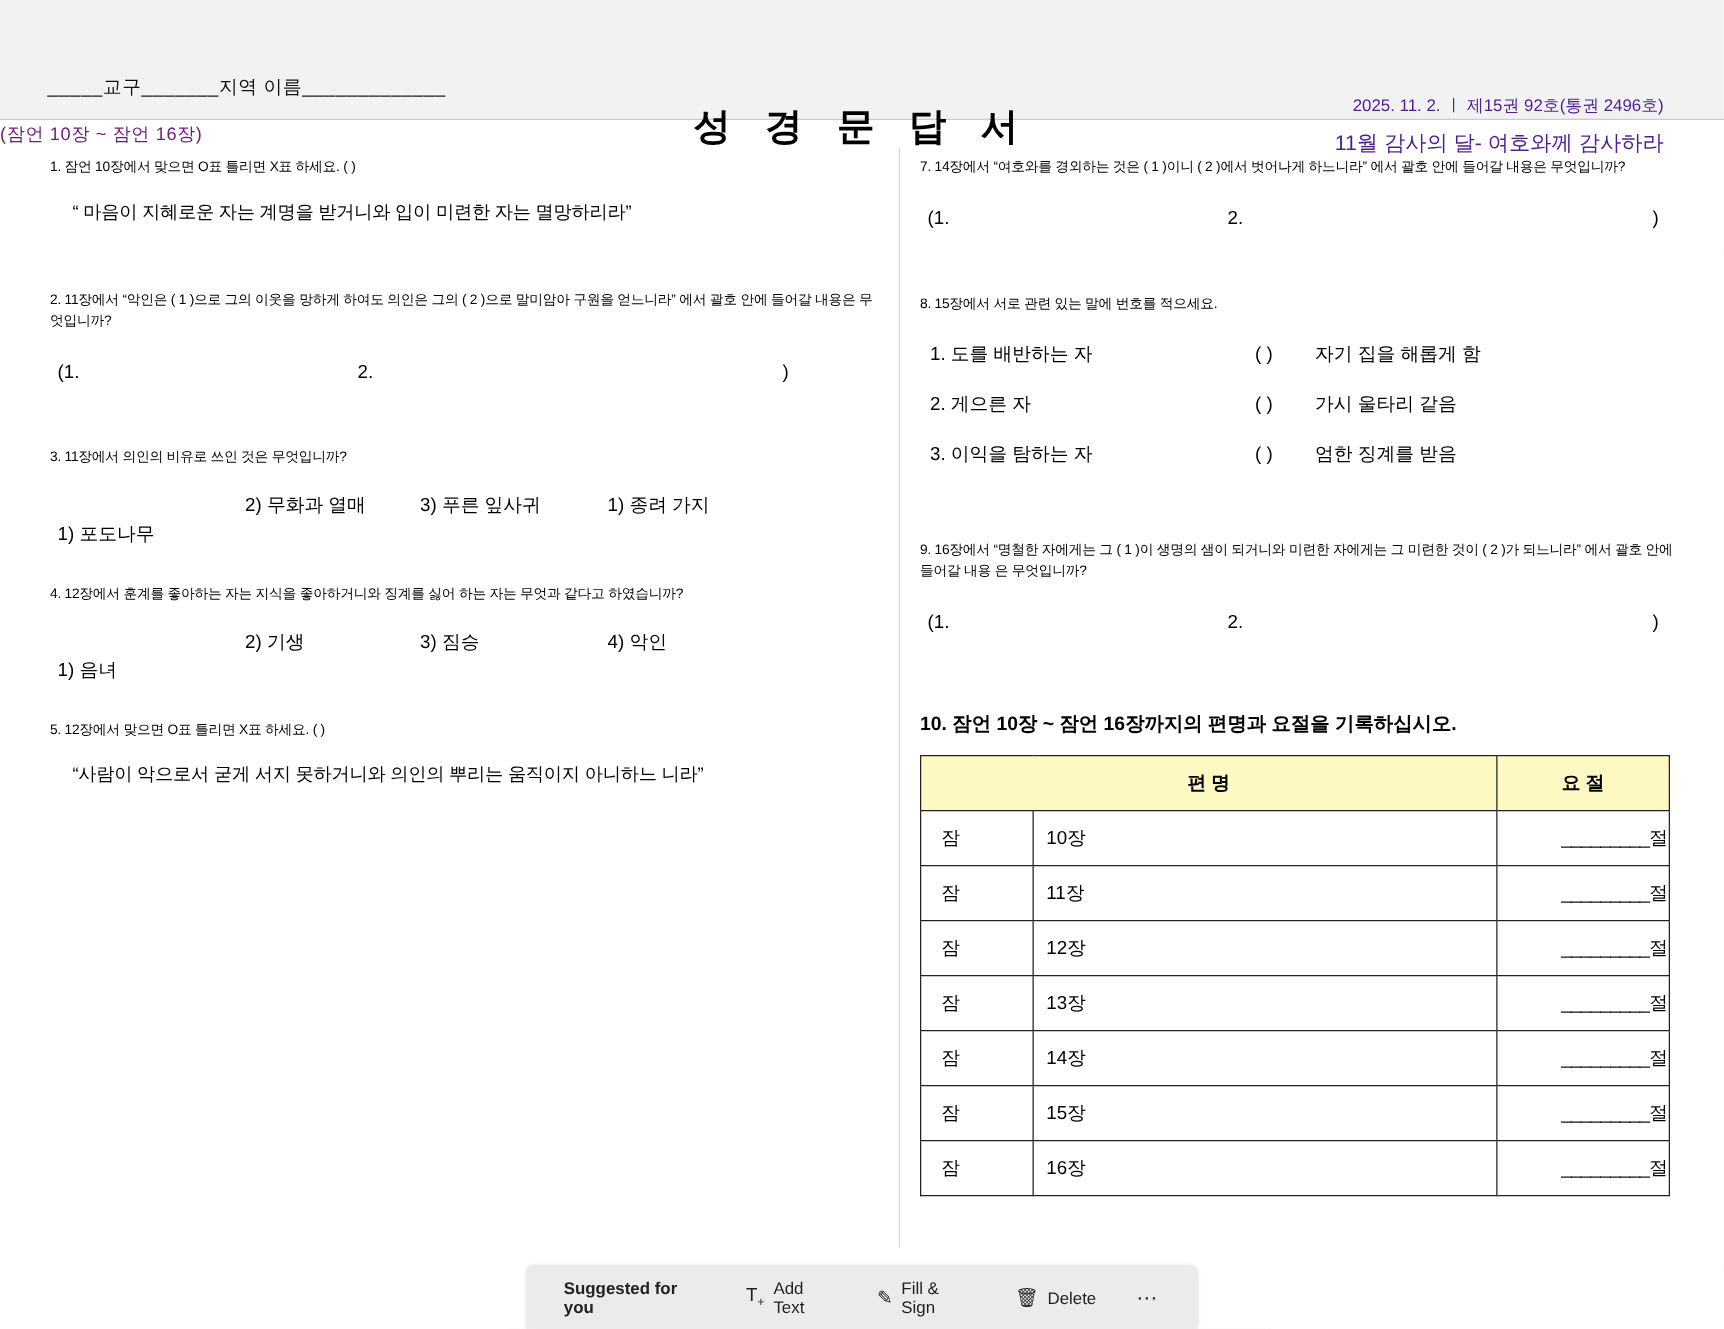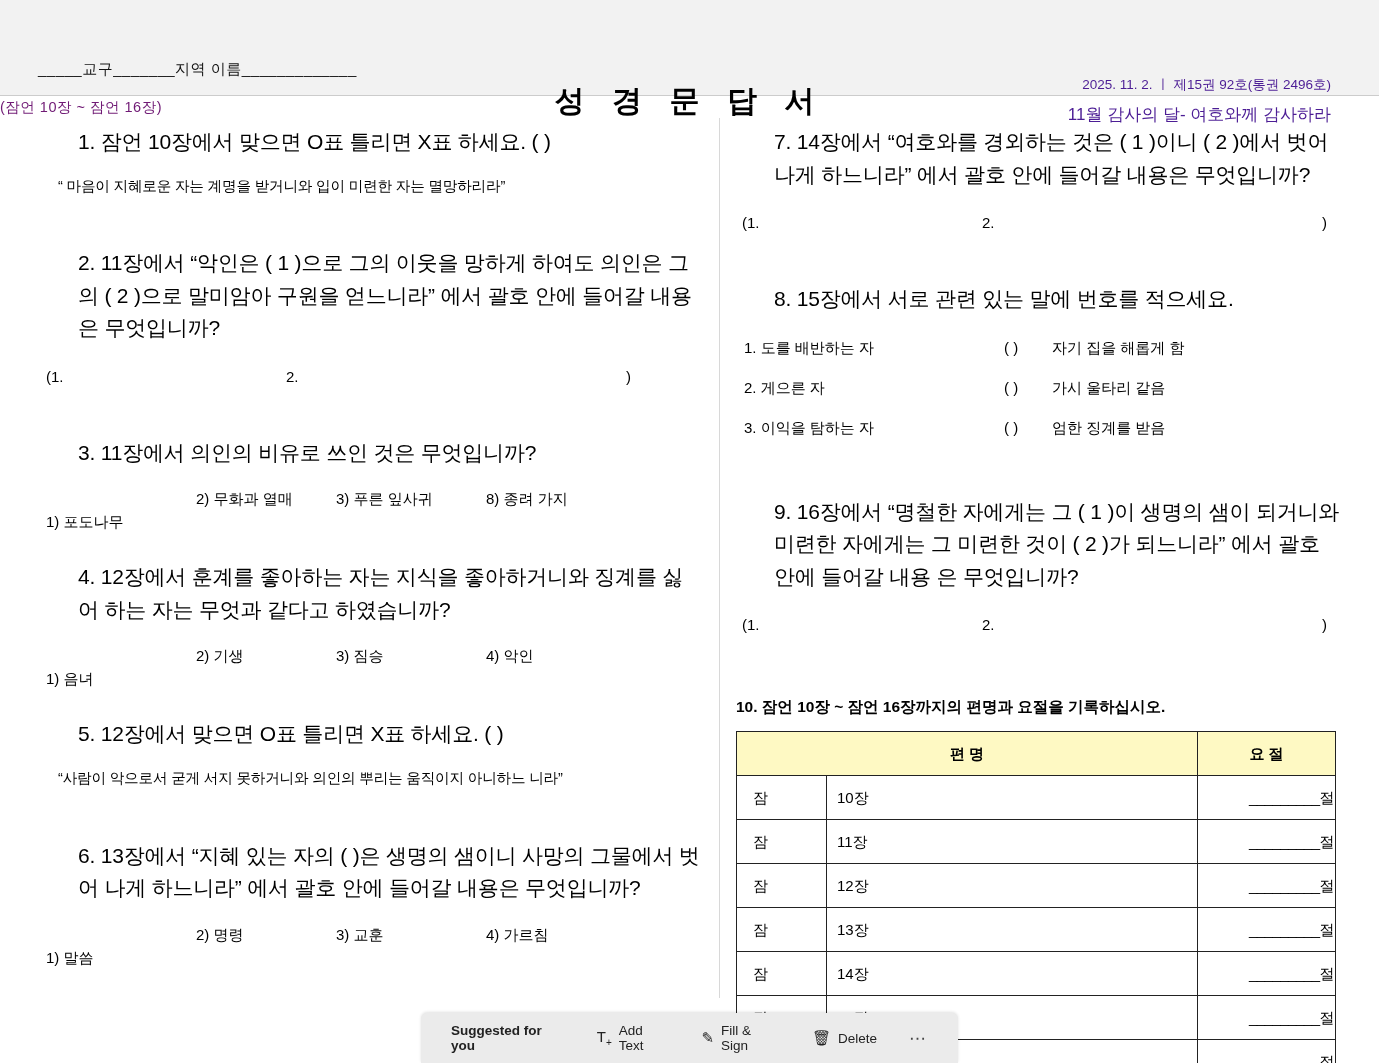--- a/index.html
+++ b/index.html
@@ -72,24 +72,23 @@
   .col-left { left: 40px; width: 660px; }
   .col-right { left: 736px; width: 608px; }
   .divider {
     position: absolute;
     left: 719px; top: 118px;
     width: 1px; height: 880px;
     background: #d8d8d8;
   }
   .q { margin-bottom: 6px; }
   .q-text {
-    font-size: 21px;
+    font-size: 11px;
     line-height: 1.55;
     letter-spacing: -0.2px;
-    margin-left: 38px;
   }
   .quote {
     margin: 16px 0 0 18px;
     font-size: 14.6px;
     letter-spacing: -0.2px;
   }
   .blanks {
     margin-top: 20px;
     position: relative;
     height: 22px;
@@ -228,21 +227,21 @@
     </div>
 
     <div class="spacer-lg"></div>
 
     <div class="q">
       <div class="q-text">3. 11장에서 의인의 비유로 쓰인 것은 무엇입니까?</div>
       <div class="options">
         <span class="o1">1) 포도나무</span>
         <span class="o2">2) 무화과 열매</span>
         <span class="o3">3) 푸른 잎사귀</span>
-        <span class="o4">8) 종려 가지</span>
+        <span class="o4">1) 종려 가지</span>
       </div>
     </div>
 
     <div class="spacer-lg"></div>
 
     <div class="q">
       <div class="q-text">4. 12장에서 훈계를 좋아하는 자는 지식을 좋아하거니와 징계를 싫어 하는 자는 무엇과 같다고 하였습니까?</div>
       <div class="options">
         <span class="o1">1) 음녀</span>
         <span class="o2">2) 기생</span>
@@ -253,29 +252,20 @@
 
     <div class="spacer-lg"></div>
 
     <div class="q">
       <div class="q-text">5. 12장에서 맞으면 O표 틀리면 X표 하세요.  (                  )</div>
       <div class="quote">“사람이 악으로서 굳게 서지 못하거니와 의인의 뿌리는 움직이지 아니하느 니라”</div>
     </div>
 
     <div class="spacer-lg"></div>
 
-    <div class="q">
-      <div class="q-text">6. 13장에서 “지혜 있는 자의 ( )은 생명의 샘이니 사망의 그물에서 벗어 나게 하느니라” 에서 괄호 안에 들어갈 내용은 무엇입니까?</div>
-      <div class="options">
-        <span class="o1">1) 말씀</span>
-        <span class="o2">2) 명령</span>
-        <span class="o3">3) 교훈</span>
-        <span class="o4">4) 가르침</span>
-      </div>
-    </div>
 
   </div>
 
   <div class="col col-right">
 
     <div class="q">
       <div class="q-text">7. 14장에서 “여호와를 경외하는 것은 ( 1 )이니 ( 2 )에서 벗어나게 하느니라” 에서 괄호 안에 들어갈 내용은 무엇입니까?</div>
       <div class="blanks">
         <span class="b1">(1.</span>
         <span class="b2">2.</span>

